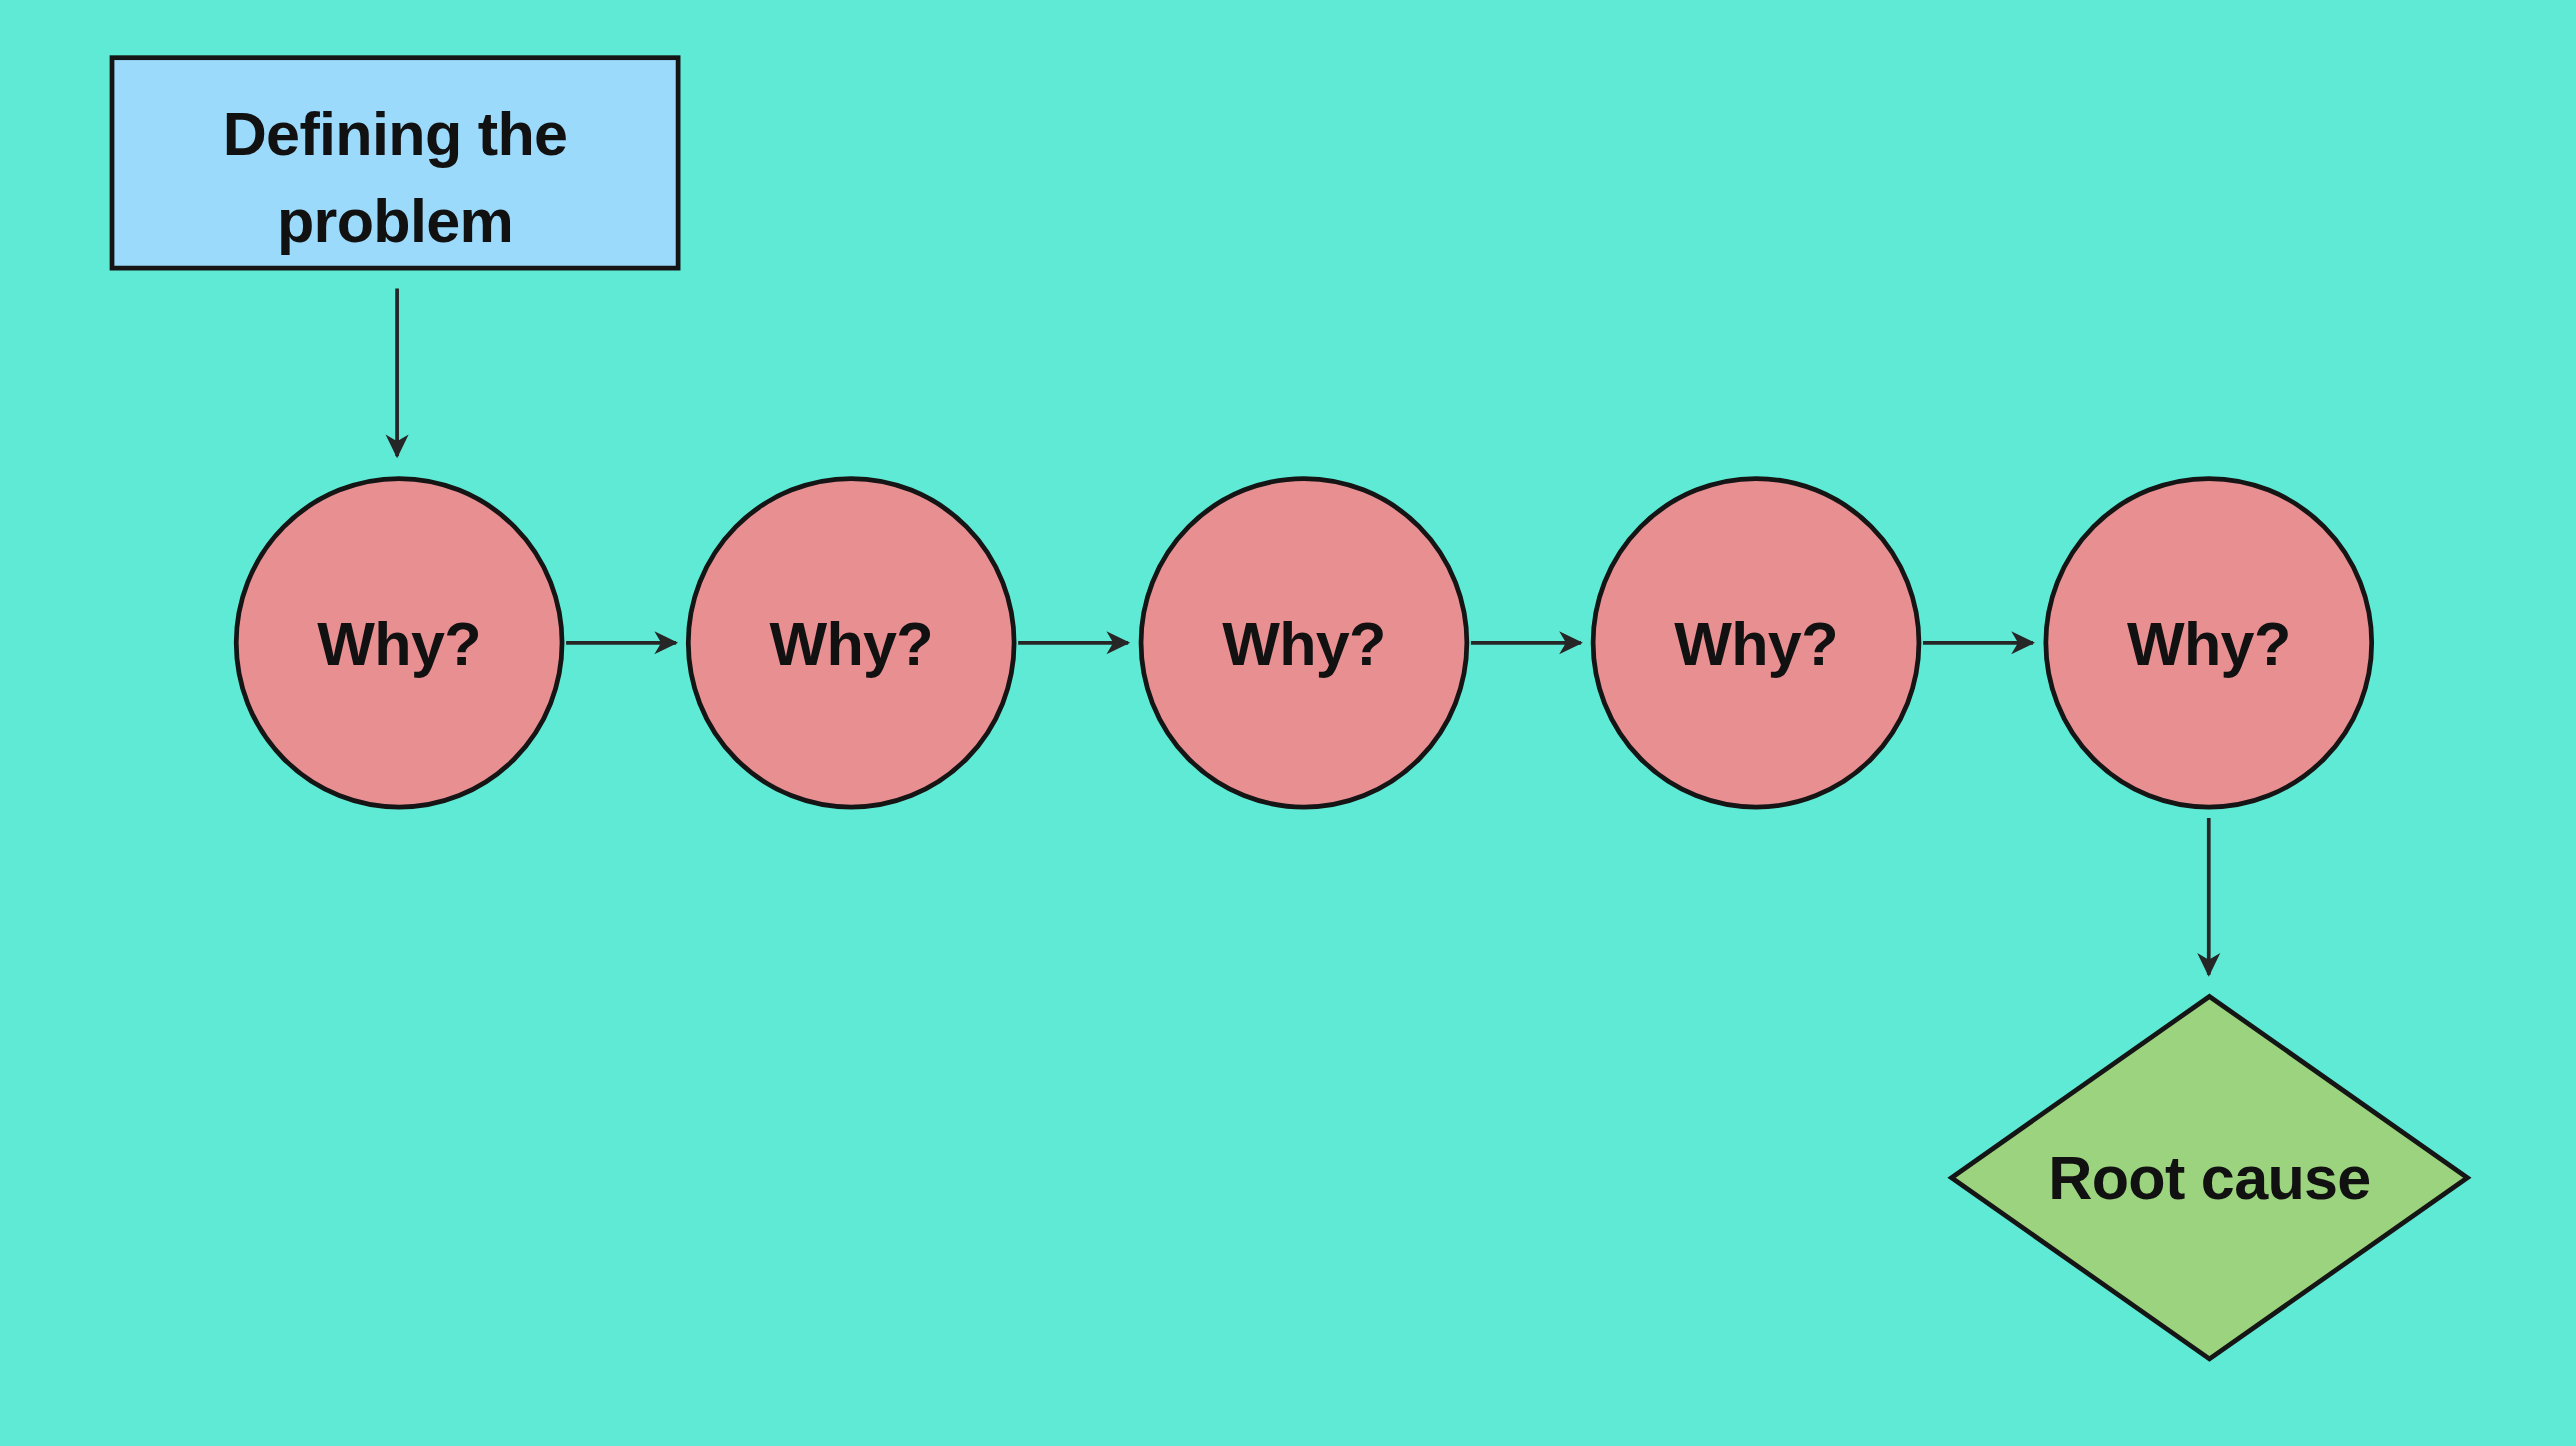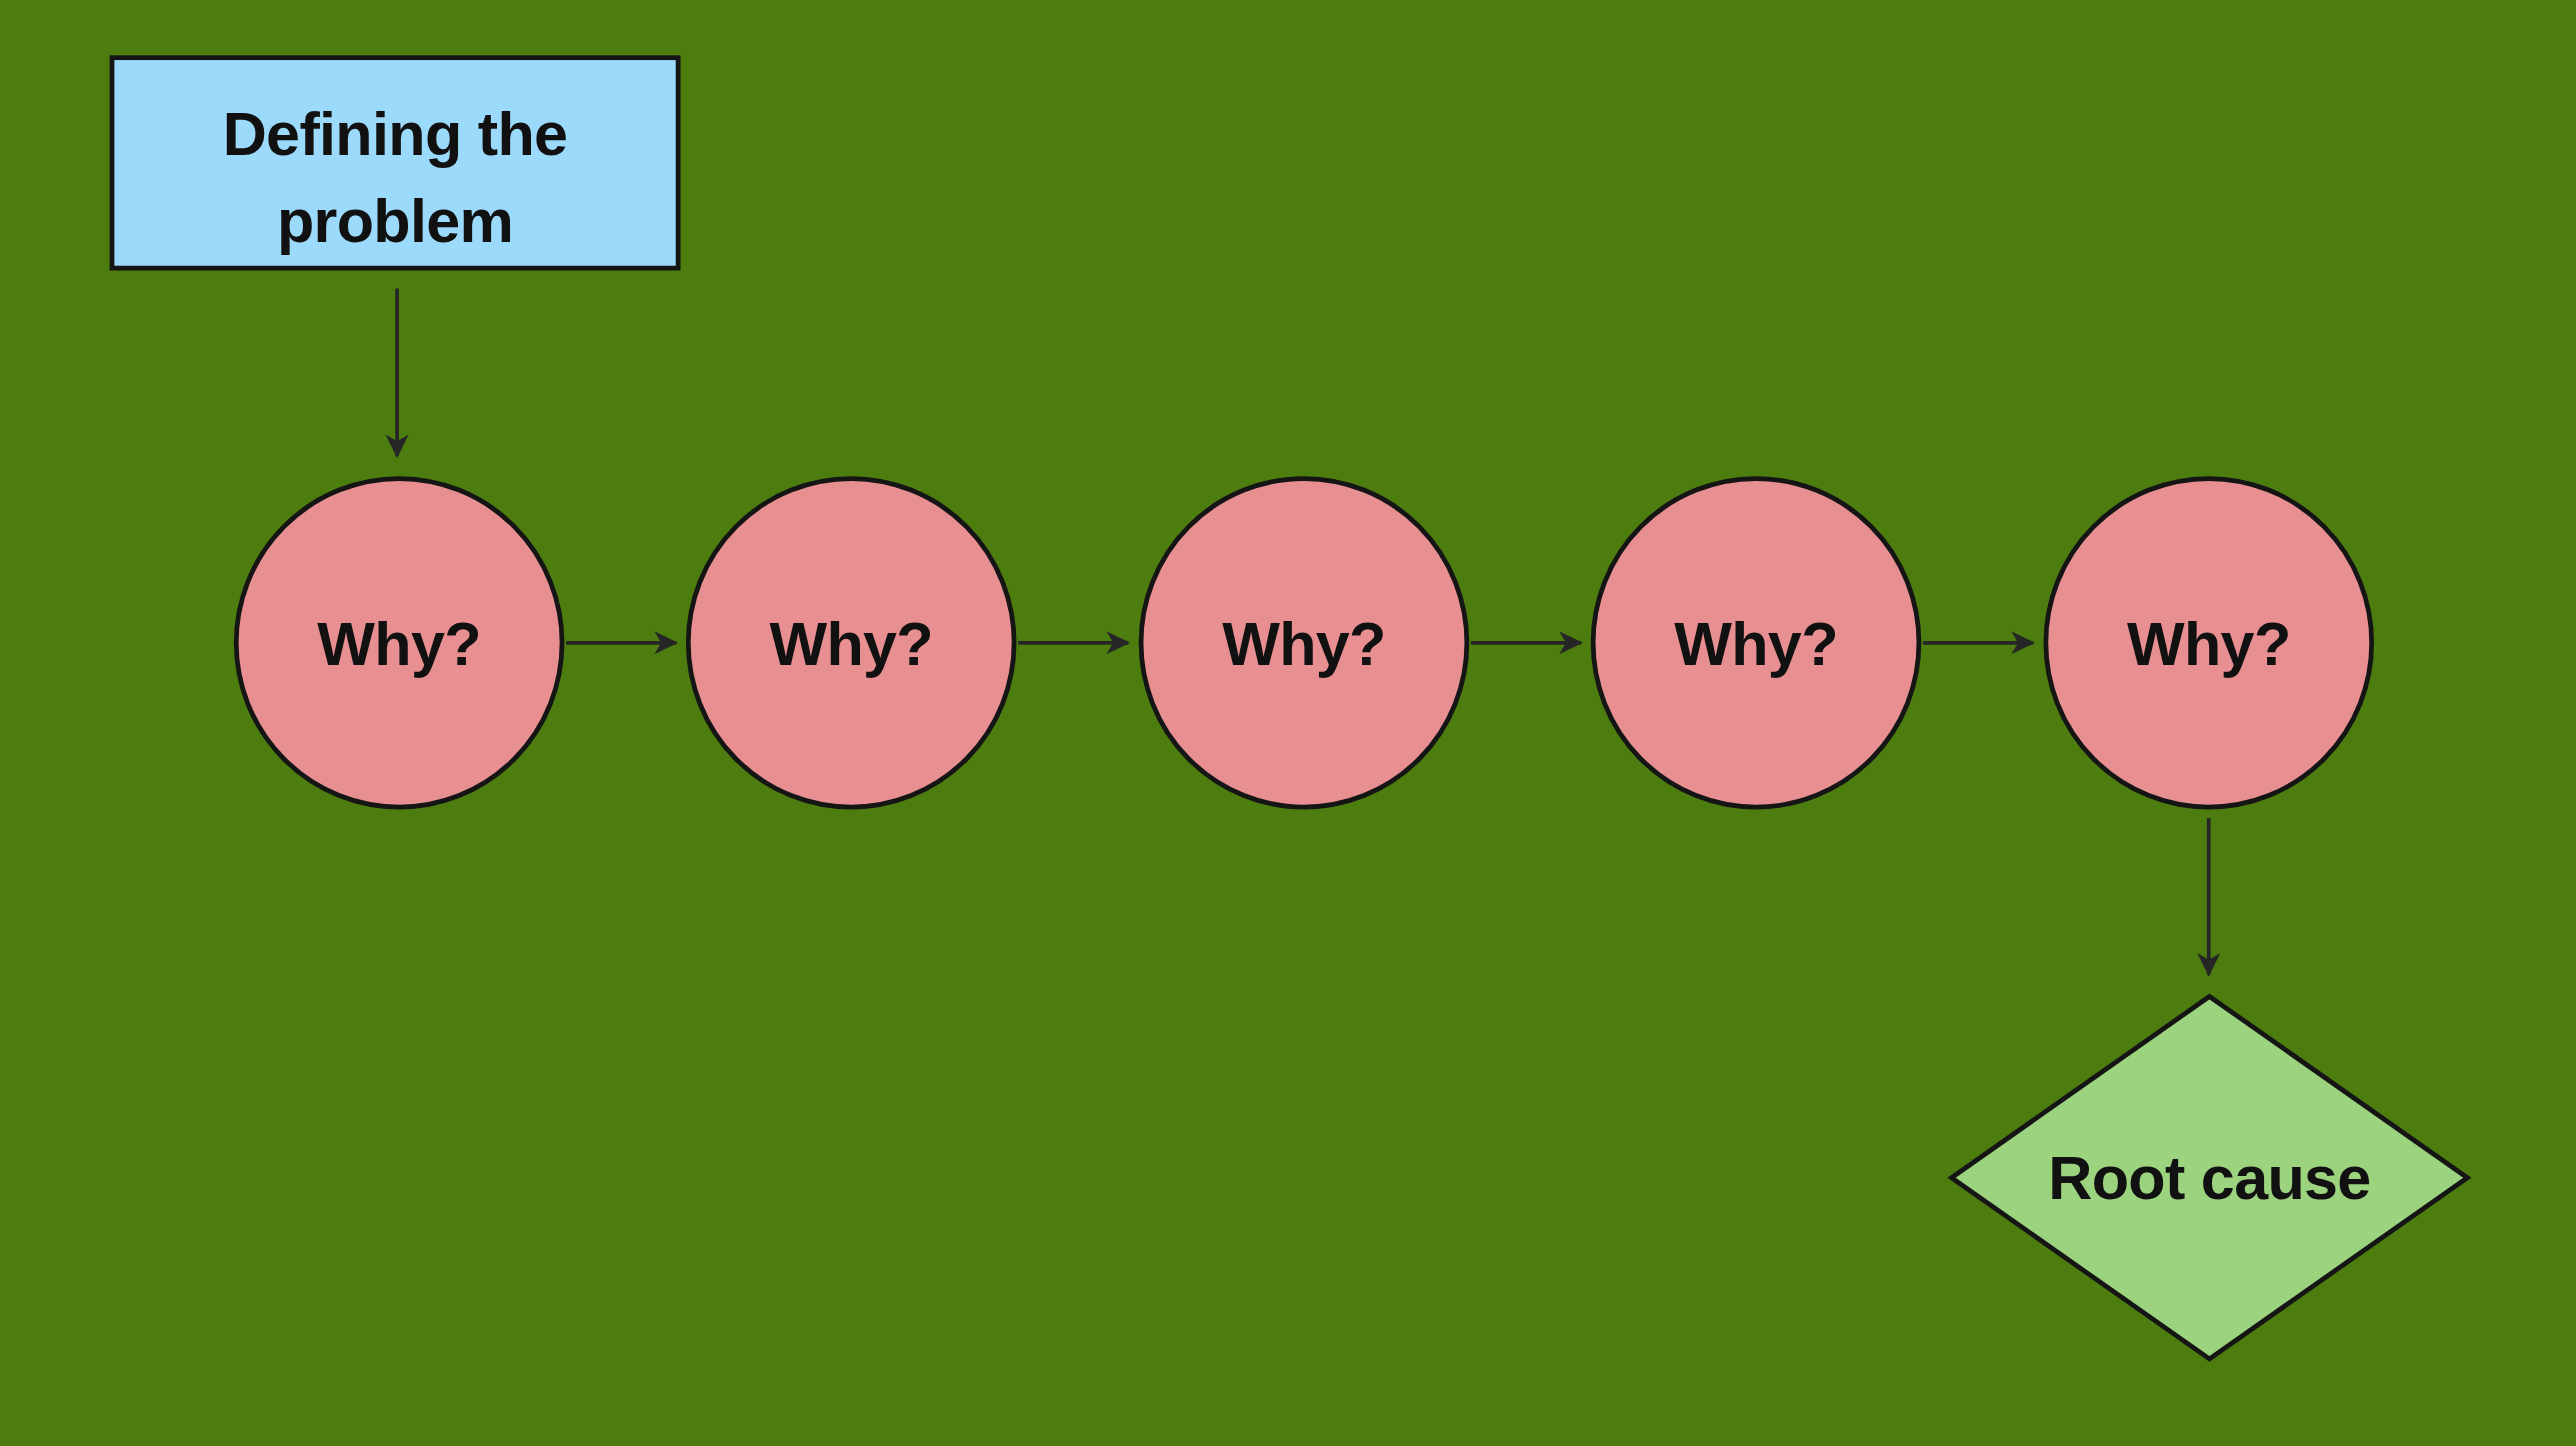--- a/index.html
+++ b/index.html
@@ -2,21 +2,21 @@
 <html style="font-size:11px"><head>
 <meta charset="utf-8">
 <style>
   html, body {
     margin: 0;
     padding: 0;
     background: #ffffff;
   }
   .stage {
     width: 100%;
-    background: #4d7c0f;
+    background: #5eead4;
   }
   svg {
     display: block;
     width: 100%;
     height: auto;
   }
   .node-label {
     font-family: "Liberation Sans", "DejaVu Sans", sans-serif;
     font-weight: 700;
     font-size: 90px;

